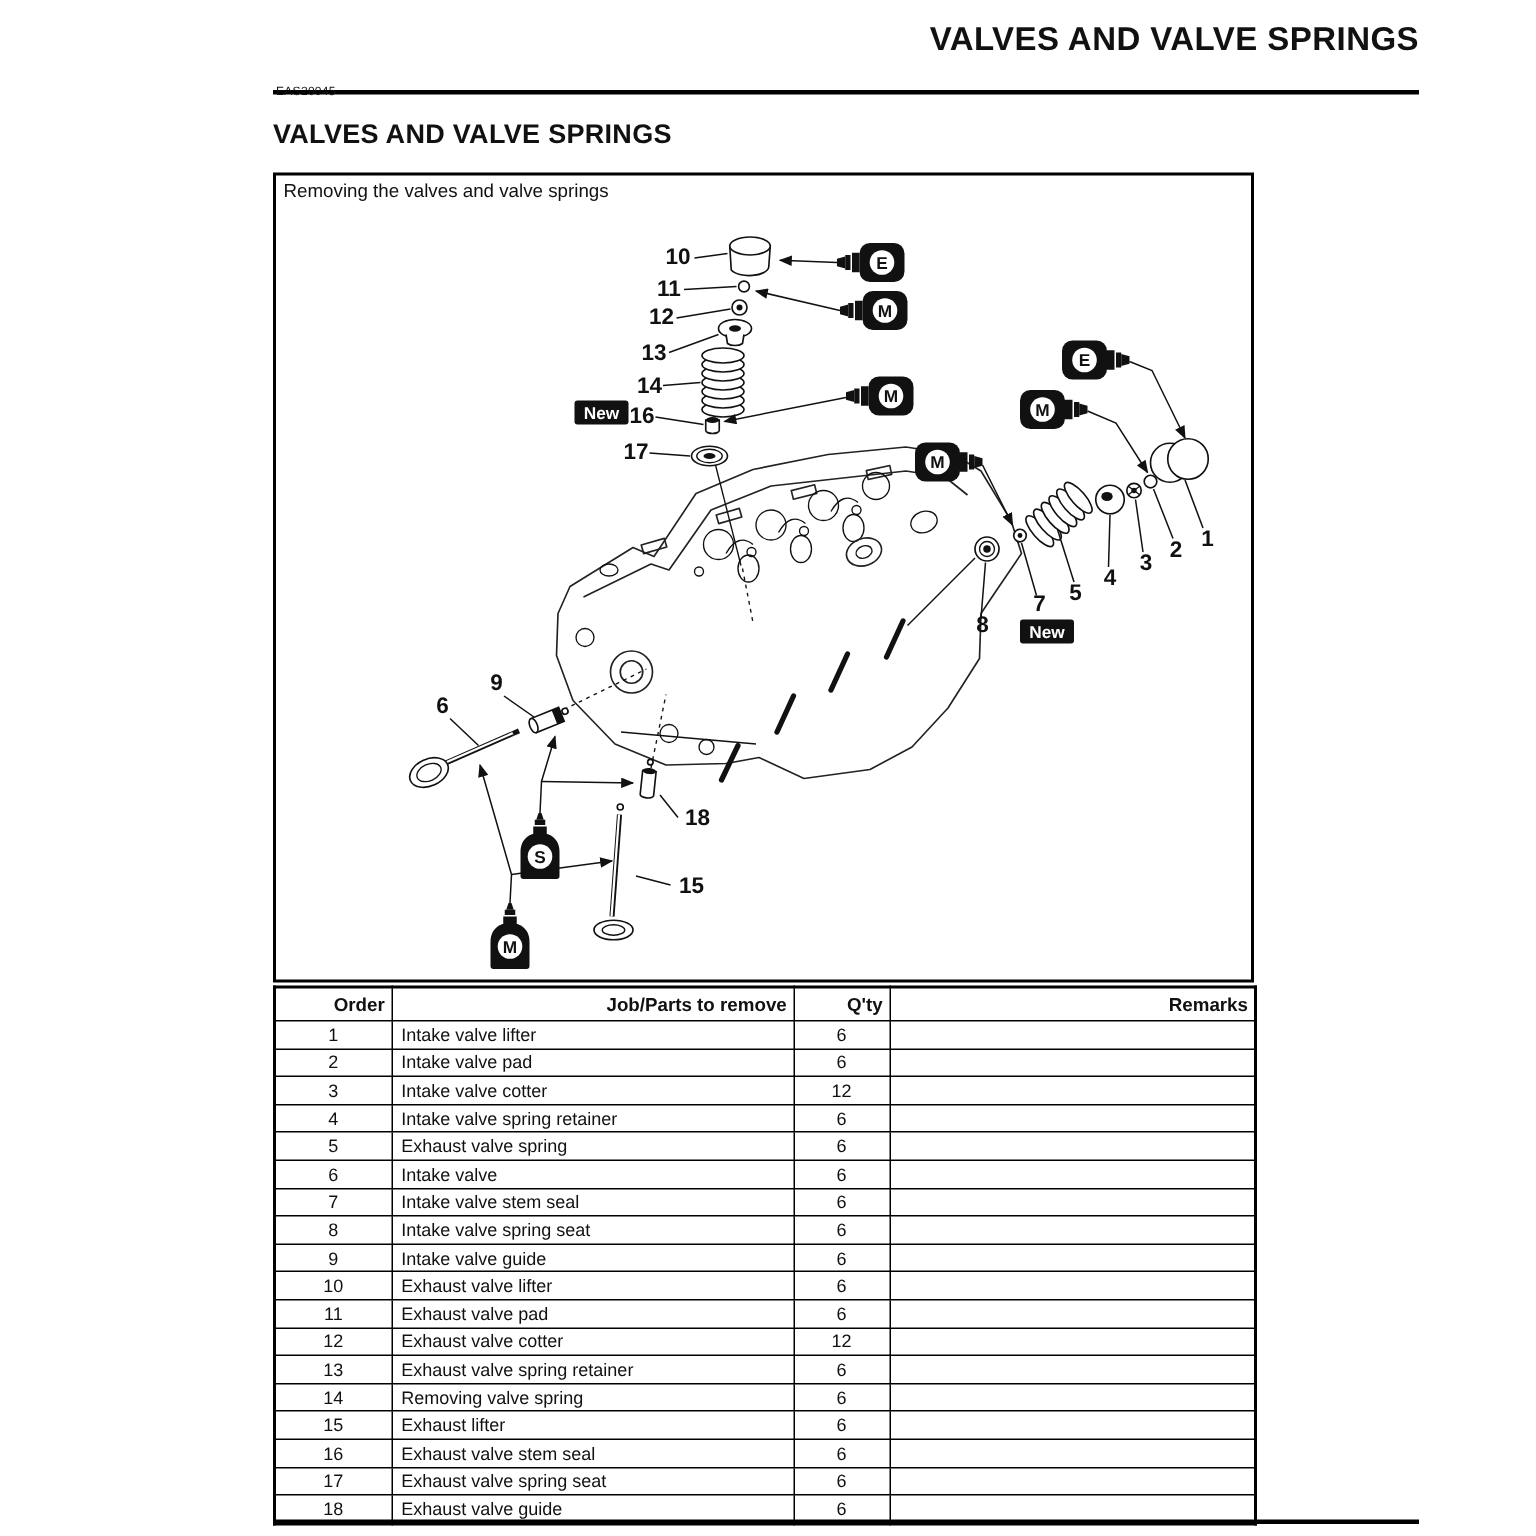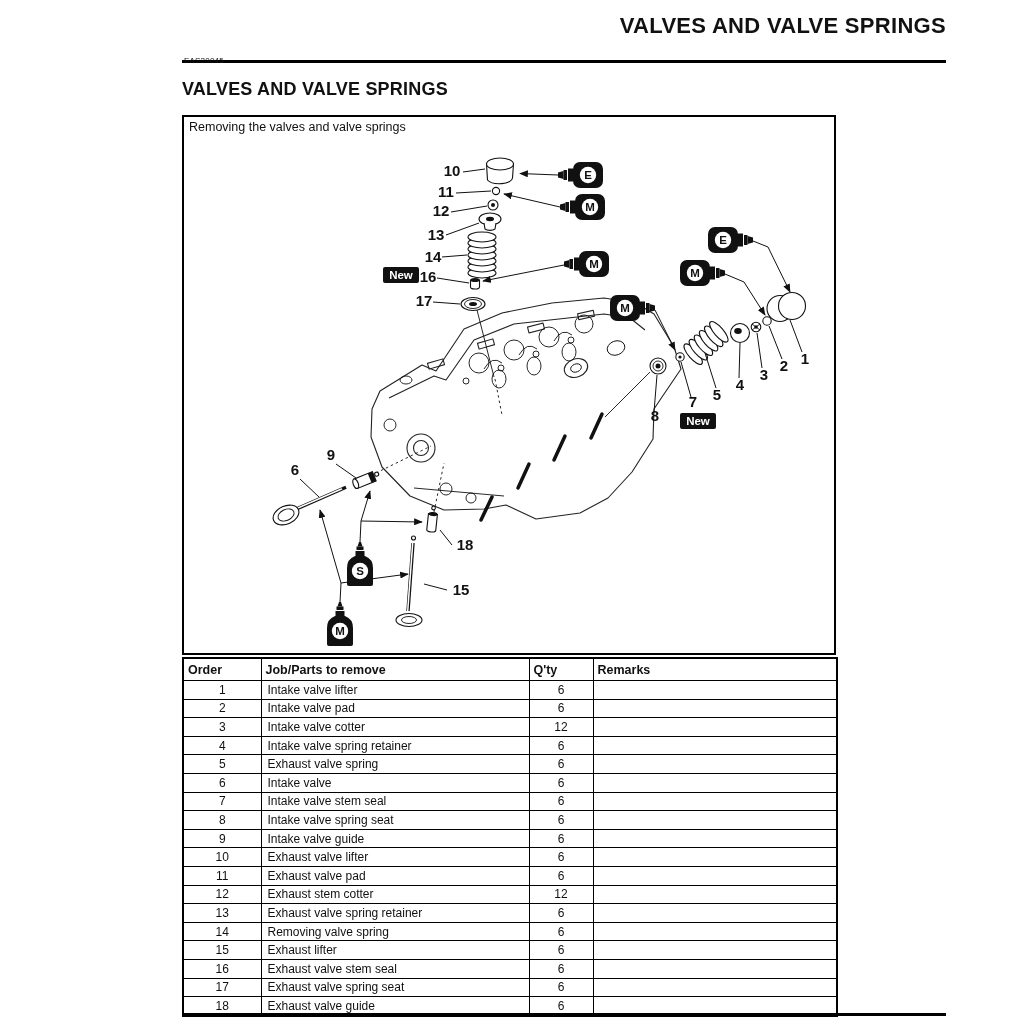--- a/index.html
+++ b/index.html
@@ -15,21 +15,21 @@
   .section-code{position:absolute;top:56px;left:2px;font-size:8px;letter-spacing:.2px;}
   .section-title{position:absolute;top:79px;left:0;font-size:18px;font-weight:bold;letter-spacing:.2px;}
   .figure-panel{position:absolute;top:115px;left:0;width:654px;height:540px;
     border:2px solid #000;box-sizing:border-box;background:#fff;}
   .figure-caption{position:absolute;top:3px;left:5px;font-size:12.5px;font-weight:normal;z-index:2;}
   .figure-panel svg{position:absolute;left:0;top:0;}
   .table-wrap{position:absolute;top:657px;left:0;width:654px;}
   table.parts{width:654px;border-collapse:collapse;table-layout:fixed;
     border:2px solid #000;font-size:12px;}
   table.parts th{border:1px solid #000;font-size:12.5px;font-weight:bold;
-    text-align:left;padding:3px 4px;height:15px;}
+    text-align:right;padding:3px 4px;height:15px;}
   table.parts td{border:1px solid #000;padding:1px 6px;height:15.6px;
     overflow:hidden;white-space:nowrap;}
   td.c{text-align:center;padding:1px 2px;}
   .bottom-rule{position:absolute;top:1013px;left:0;width:100%;height:3px;background:#000;}
 
   
   .ln{stroke:#111;stroke-width:1;fill:none;}
   .ptw{stroke:#111;stroke-width:1.1;fill:#fff;}
   .ptb{stroke:none;fill:#111;}
   .thin{stroke:#111;stroke-width:.9;fill:none;}
@@ -387,21 +387,21 @@
           <td></td>
         </tr>
         <tr>
           <td class="c">11</td>
           <td>Exhaust valve pad</td>
           <td class="c">6</td>
           <td></td>
         </tr>
         <tr>
           <td class="c">12</td>
-          <td>Exhaust stem cotter</td>
+          <td>Exhaust valve cotter</td>
           <td class="c">12</td>
           <td></td>
         </tr>
         <tr>
           <td class="c">13</td>
           <td>Exhaust valve spring retainer</td>
           <td class="c">6</td>
           <td></td>
         </tr>
         <tr>

